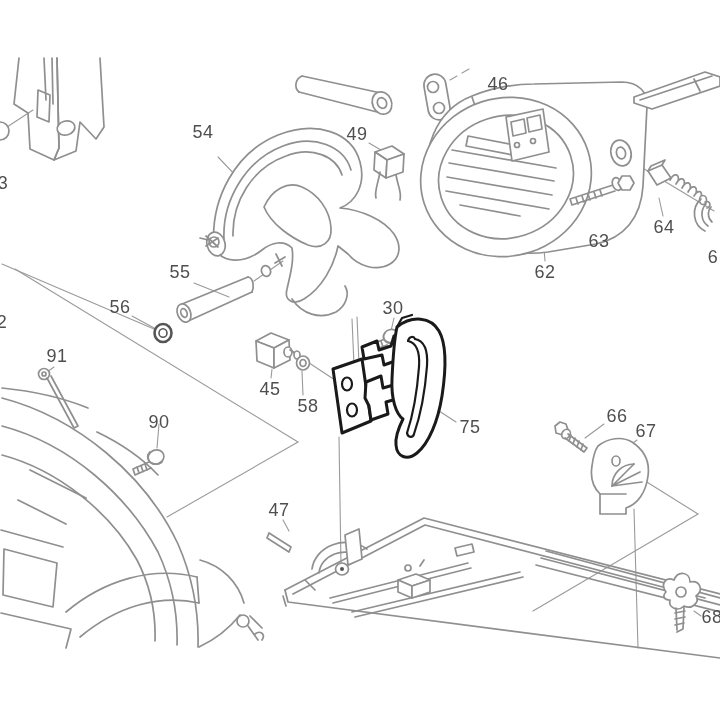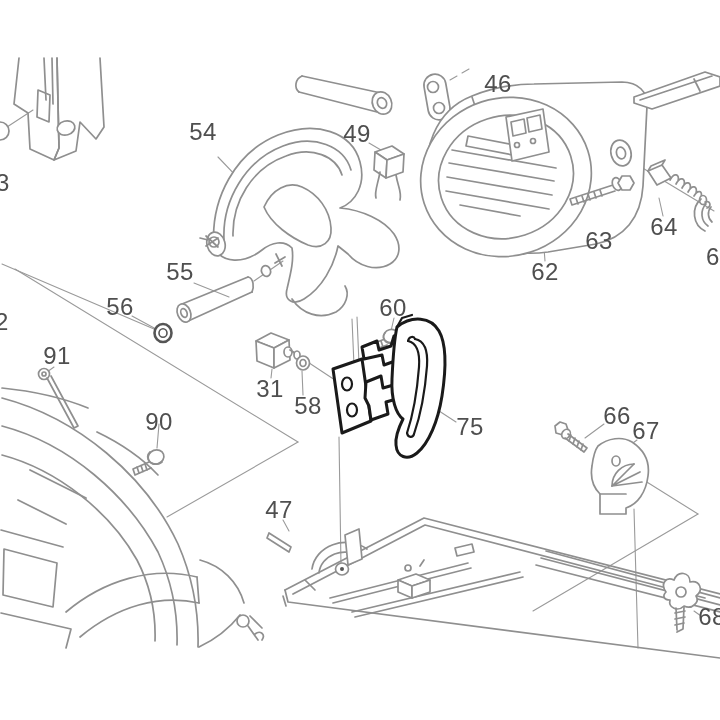--- a/index.html
+++ b/index.html
@@ -1,20 +1,20 @@
 <!DOCTYPE html>
 <html><head>
 <meta charset="utf-8">
 <style>
   html,body{margin:0;padding:0;background:#fff;}
   #canvas{position:relative;width:720px;height:720px;overflow:hidden;background:#fff;
           font-family:"Liberation Sans", sans-serif;}
   #art{position:absolute;left:0;top:0;}
   .lbl{position:absolute;transform:translate(-50%,-50%);
-       font-size:24px;letter-spacing:0.5px;color:#4f4f4f;white-space:nowrap;}
+       font-size:18px;letter-spacing:0.5px;color:#4f4f4f;white-space:nowrap;}
   svg *{vector-effect:non-scaling-stroke;}
   .ln{stroke:#8f8f8f;stroke-width:1.7;fill:none;stroke-linecap:round;stroke-linejoin:round;}
   .lnf{stroke:#8f8f8f;stroke-width:1.7;fill:#ffffff;stroke-linecap:round;stroke-linejoin:round;}
   .thin{stroke:#9a9a9a;stroke-width:1.1;fill:none;stroke-linecap:round;}
   .dk{stroke:#1a1a1a;stroke-width:3;fill:#ffffff;stroke-linecap:round;stroke-linejoin:round;}
   .dk2{stroke:#1a1a1a;stroke-width:2.2;fill:none;stroke-linecap:round;stroke-linejoin:round;}
 </style>
 </head>
 <body>
 
@@ -295,23 +295,23 @@
 <div class="lbl" style="left:2px;top:322px">2</div>
 <div class="lbl" style="left:203px;top:132px">54</div>
 <div class="lbl" style="left:357px;top:134px">49</div>
 <div class="lbl" style="left:498px;top:84px">46</div>
 <div class="lbl" style="left:545px;top:272px">62</div>
 <div class="lbl" style="left:599px;top:241px">63</div>
 <div class="lbl" style="left:664px;top:227px">64</div>
 <div class="lbl" style="left:713px;top:257px">6</div>
 <div class="lbl" style="left:180px;top:272px">55</div>
 <div class="lbl" style="left:120px;top:307px">56</div>
-<div class="lbl" style="left:270px;top:389px">31</div>
+<div class="lbl" style="left:270px;top:389px">45</div>
 <div class="lbl" style="left:308px;top:406px">58</div>
-<div class="lbl" style="left:393px;top:308px">60</div>
+<div class="lbl" style="left:393px;top:308px">30</div>
 <div class="lbl" style="left:470px;top:427px">75</div>
 <div class="lbl" style="left:159px;top:422px">90</div>
 <div class="lbl" style="left:57px;top:356px">91</div>
 <div class="lbl" style="left:279px;top:510px">47</div>
 <div class="lbl" style="left:617px;top:416px">66</div>
 <div class="lbl" style="left:646px;top:431px">67</div>
 <div class="lbl" style="left:712px;top:617px">68</div>
 
 </div>
 

